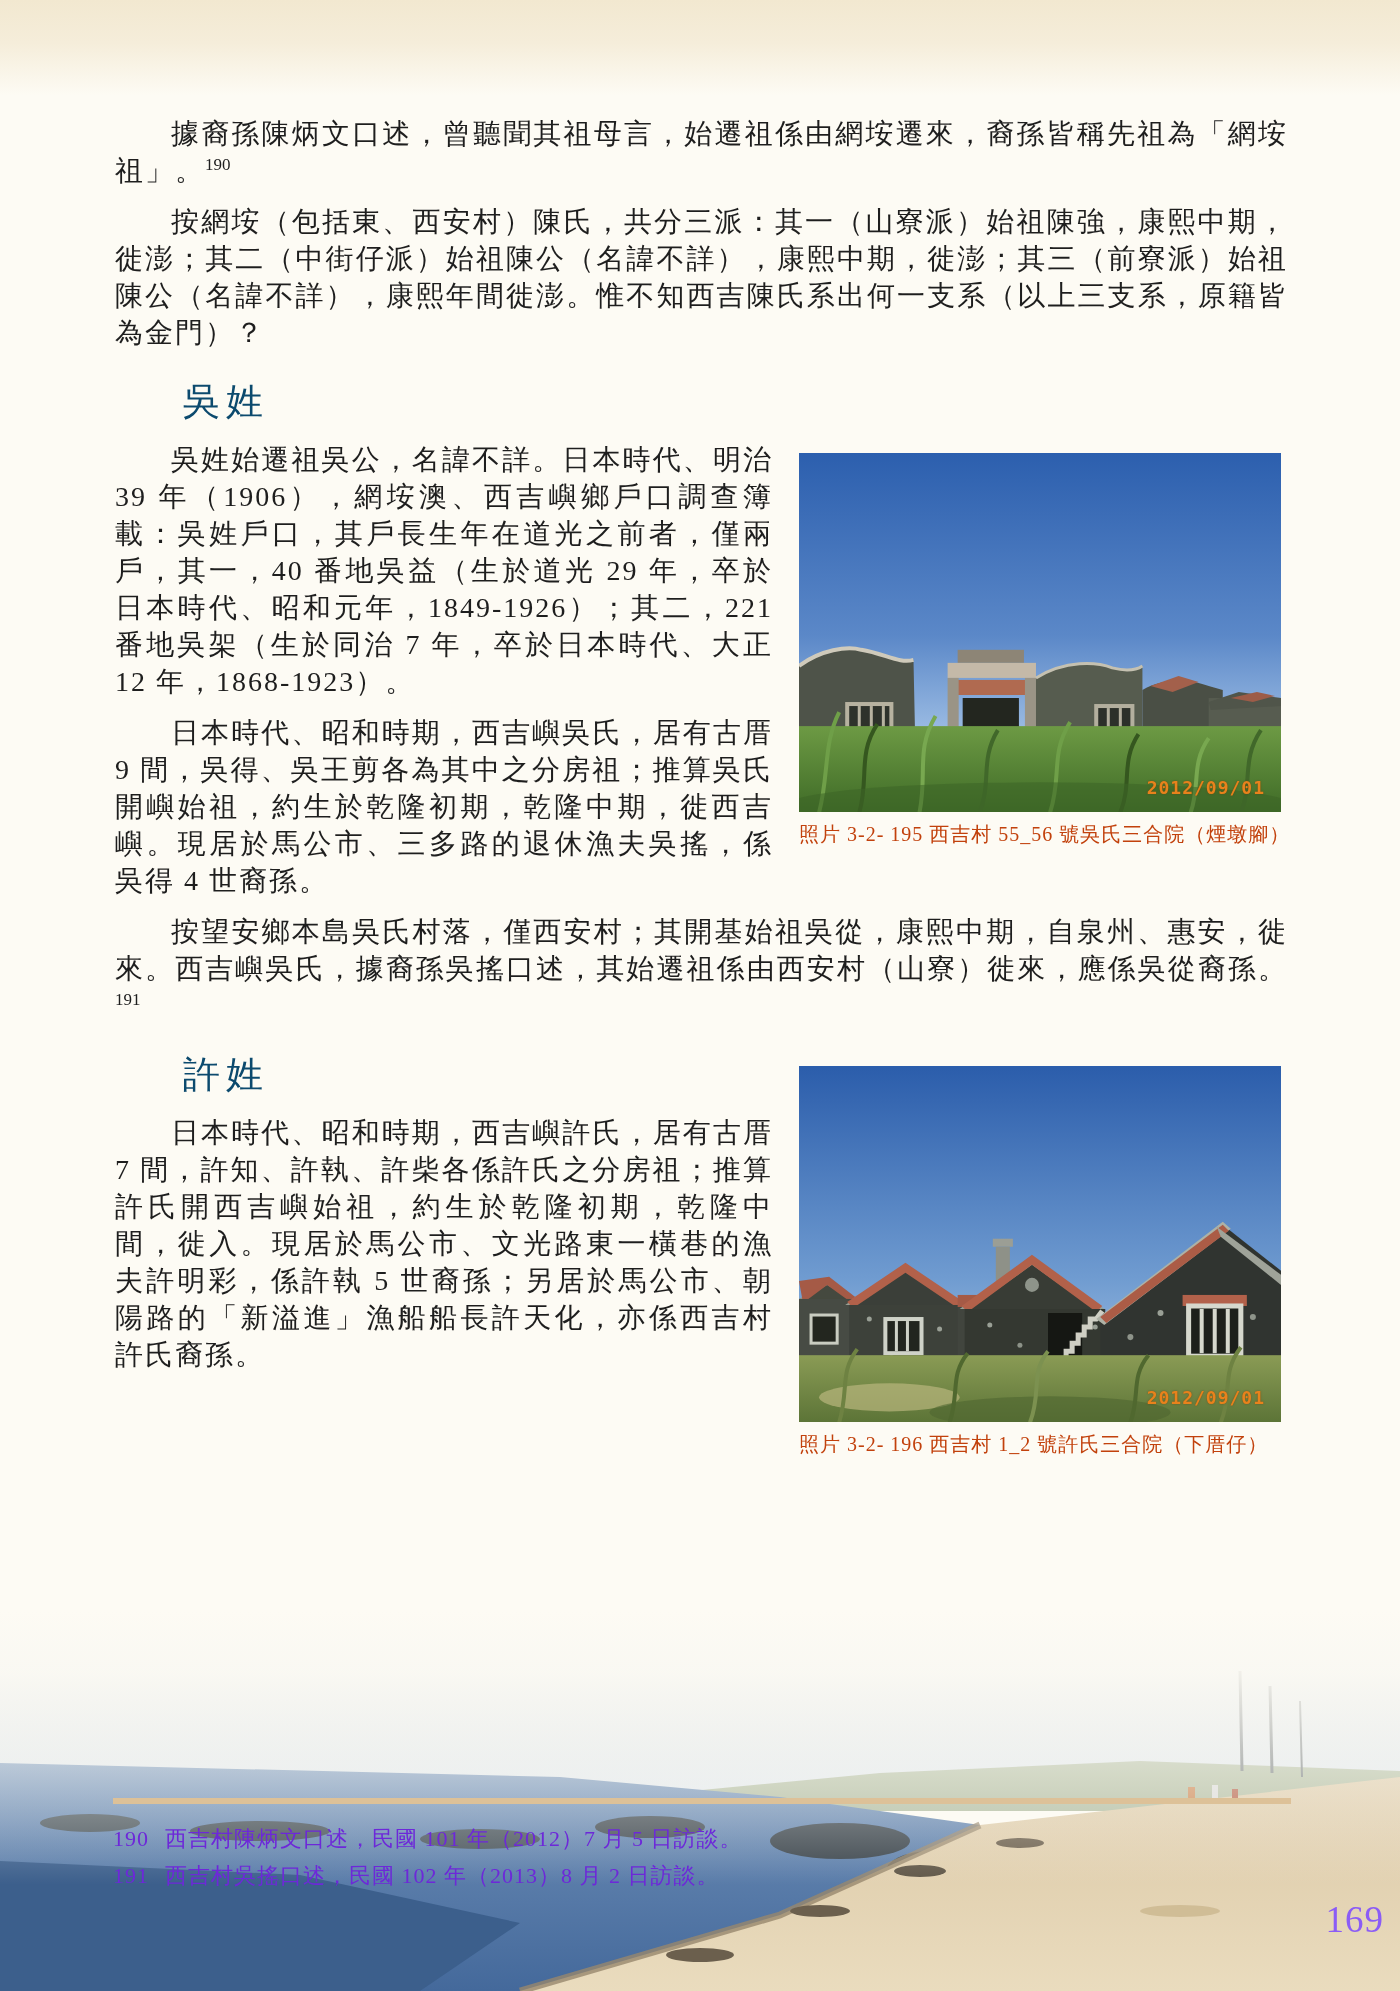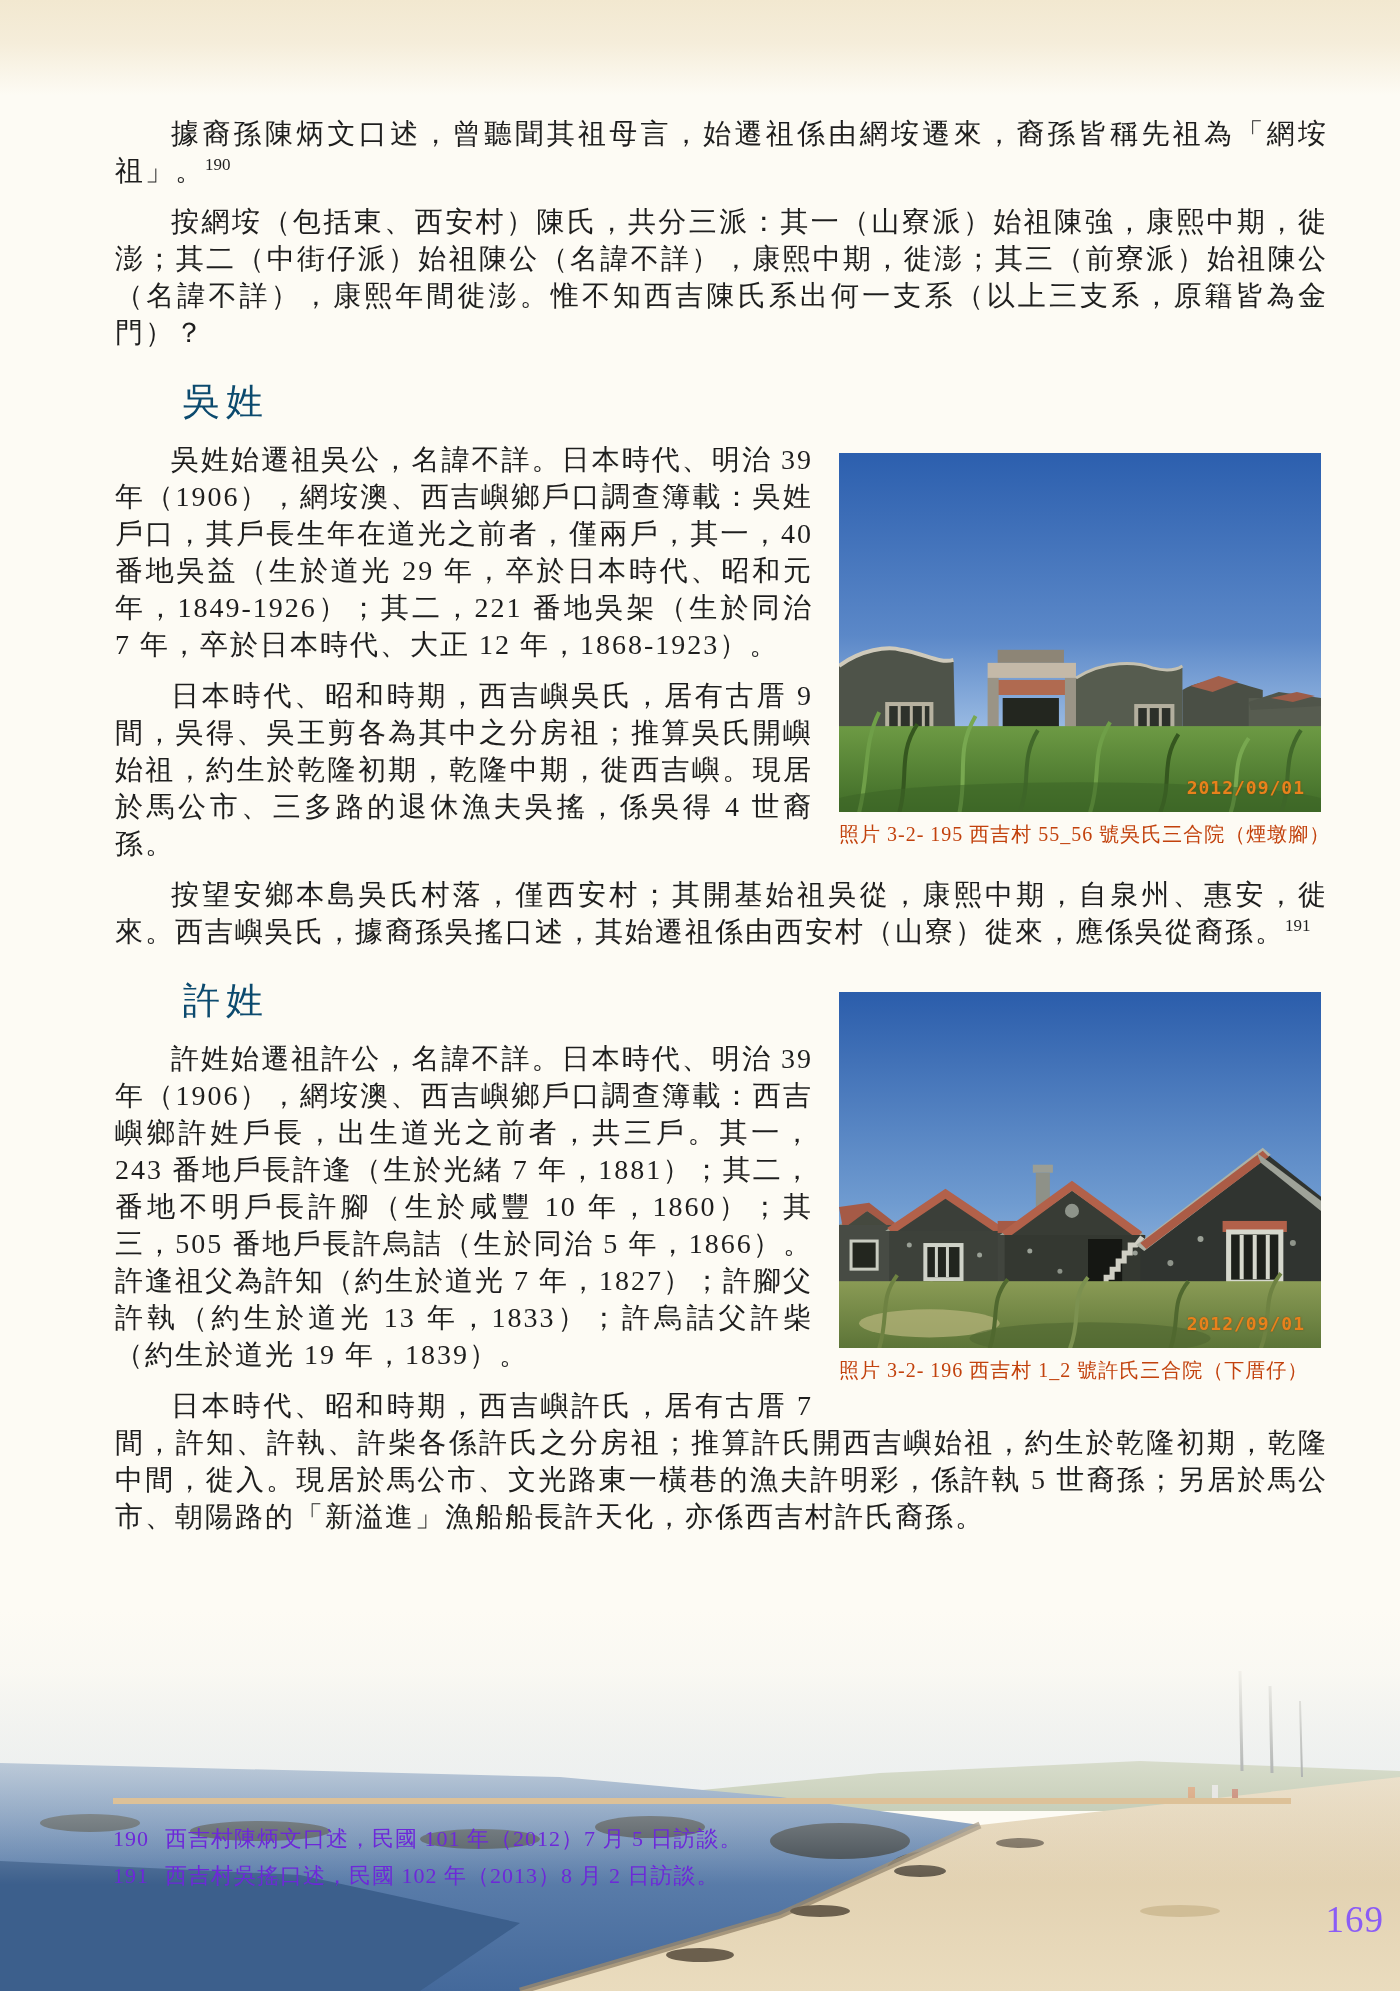--- a/index.html
+++ b/index.html
@@ -5,21 +5,21 @@
   html,body { margin:0; padding:0; background:#e8e8e8; }
   .page {
     position:relative; width:1400px; height:1991px; margin:0 auto;
     background:#fdfbf4; overflow:hidden;
     font-family:"Liberation Serif","DejaVu Serif",serif; color:#1e1e1e;
   }
   .top-band {
     height:95px;
     background:linear-gradient(to bottom,#f2e8d0 0%,#f5edda 45%,#fdfbf4 100%);
   }
-  .content { position:relative; z-index:2; padding:6px 72px 0 115px; }
+  .content { position:relative; z-index:2; padding:6px 112px 0 115px; }
   p.body-para {
     font-size:28px; line-height:37px; letter-spacing:2px;
     text-align:justify; text-indent:2em; margin:14px 0 0 0;
   }
   sup.fn-ref { font-size:17px; letter-spacing:0; line-height:0; vertical-align:super; }
   h2.surname-heading {
     color:#0c4a6e; font-size:37px; font-weight:normal;
     margin:26px 0 10px 68px; letter-spacing:6px;
   }
   .surname-section::after { content:""; display:block; clear:both; }
@@ -204,21 +204,20 @@
             <path d="M230,355 C242,324 230,306 248,284" fill="none" stroke="#7c9150" stroke-width="4"></path>
             <path d="M330,355 C340,328 330,310 348,288" fill="none" stroke="#50682f" stroke-width="4"></path>
             <path d="M420,355 C432,326 420,306 440,280" fill="none" stroke="#6e8242" stroke-width="4"></path>
           </svg>
           <span class="date-stamp">2012/09/01</span>
         </div>
         <figcaption class="photo-caption">照片 3-2- 196 西吉村 1_2 號許氏三合院（下厝仔）</figcaption>
       </figure>
 
       <h2 class="surname-heading">許姓</h2>
-      <p class="body-para">許姓始遷祖許公，名諱不詳。日本時代、明治 39 年（1906），網垵澳、西吉嶼鄉戶口調查簿載：西吉嶼鄉許姓戶長，出生道光之前者，共三戶。其一，243 番地戶長許逢（生於光緒 7 年，1881）；其二，番地不明戶長許腳（生於咸豐 10 年，1860）；其三，505 番地戶長許烏詰（生於同治 5 年，1866）。許逢祖父為許知（約生於道光 7 年，1827）；許腳父許執（約生於道光 13 年，1833）；許烏詰父許柴（約生於道光 19 年，1839）。</p>
       <p class="body-para">日本時代、昭和時期，西吉嶼許氏，居有古厝 7 間，許知、許執、許柴各係許氏之分房祖；推算許氏開西吉嶼始祖，約生於乾隆初期，乾隆中間，徙入。現居於馬公市、文光路東一橫巷的漁夫許明彩，係許執 5 世裔孫；另居於馬公市、朝陽路的「新溢進」漁船船長許天化，亦係西吉村許氏裔孫。</p>
     </section>
 
   </div>
 
   <div class="bottom-strip">
     <svg viewBox="0 0 1400 380" preserveAspectRatio="none">
       <defs>
         <linearGradient id="hazeG" x1="0" y1="0" x2="0" y2="1">
           <stop offset="0" stop-color="#c9d4dd"></stop>

